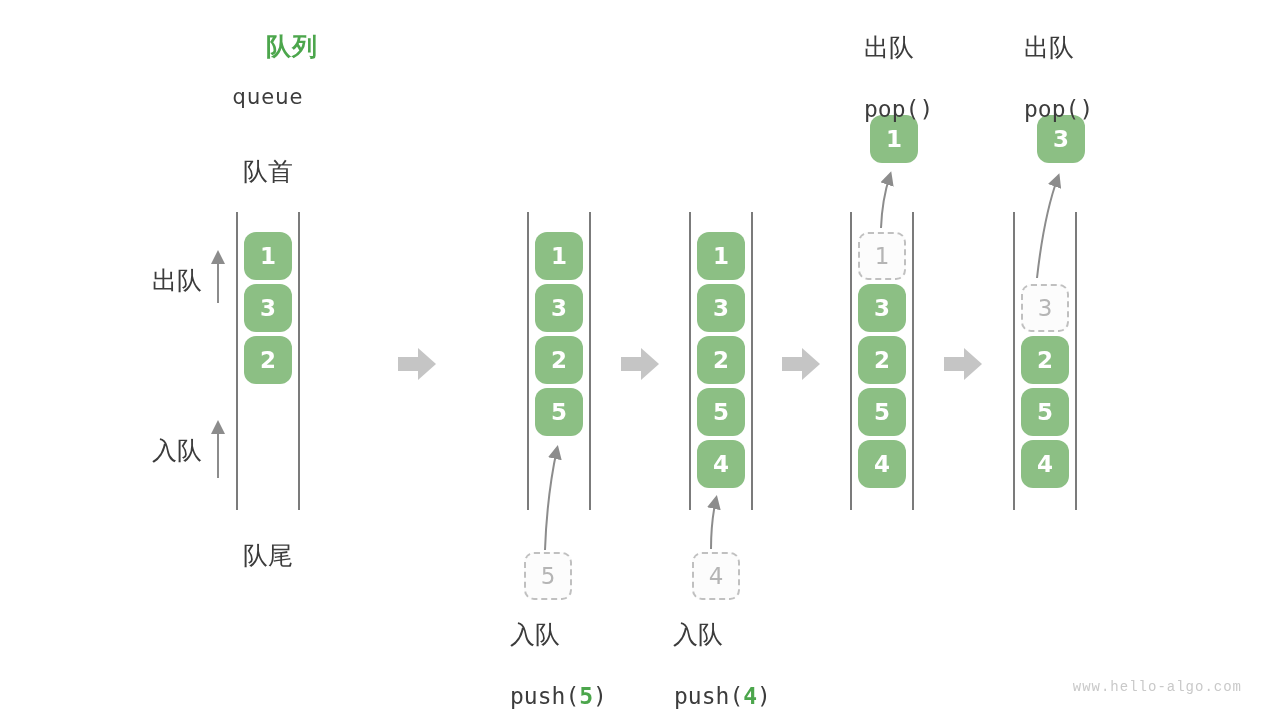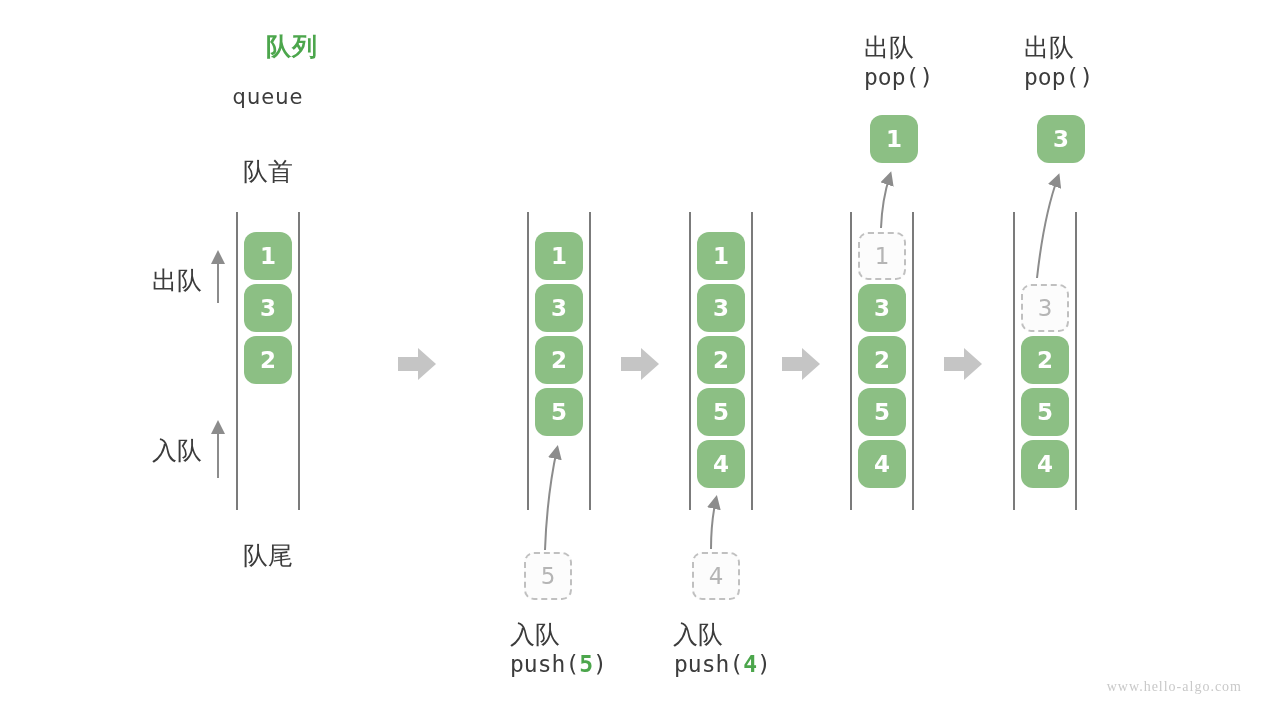--- a/index.html
+++ b/index.html
@@ -4,36 +4,36 @@
 <style>
   html,body { margin:0; padding:0; background:#ffffff; }
   .canvas {
     position:relative; width:1280px; height:720px; background:#ffffff;
     font-family:"DejaVu Sans","Liberation Sans",sans-serif; overflow:hidden;
   }
   .abs { position:absolute; }
   .ctr { transform:translateX(-50%); white-space:nowrap; }
   .zh  { color:#3c3c3c; font-size:25px; }
   .zh.bold { font-weight:400; }
-  .code { font-family:"DejaVu Sans Mono","Liberation Mono",monospace; font-size:23px; color:#3c3c3c; white-space:pre; }
+  .code { font-family:"DejaVu Sans Mono","Liberation Mono",monospace; font-size:23px; color:#3c3c3c; white-space:pre;margin-top:32px; }
   .title-zh { font-size:25px; font-weight:700; letter-spacing:1px; }
   .title-en { font-size:21px; color:#3c3c3c; letter-spacing:1px; }
   .cell {
     position:absolute; width:48px; height:48px; box-sizing:border-box;
     display:flex; align-items:center; justify-content:center;
     font-size:23px; border-radius:12px;
   }
   .cell.solid { color:#ffffff; font-weight:700; }
   .cell.dashed {
     border:2px dashed #c0c0c0; border-radius:10px; background:#fcfcfc;
     color:#b5b5b5; font-weight:400;
   }
   svg.layer { position:absolute; left:0; top:0; }
   .watermark {
-    font-family:Liberation Serif, serif;
+    font-family:Liberation Mono, monospace;
     font-size:14px; color:#c9c9c9; letter-spacing:1px;margin-left:38px;
   }
 </style>
 </head>
 <body>
 
 <div class="canvas">
 
   <svg class="layer" id="line-layer" width="1280" height="720" viewBox="0 0 1280 720">
       <defs>

